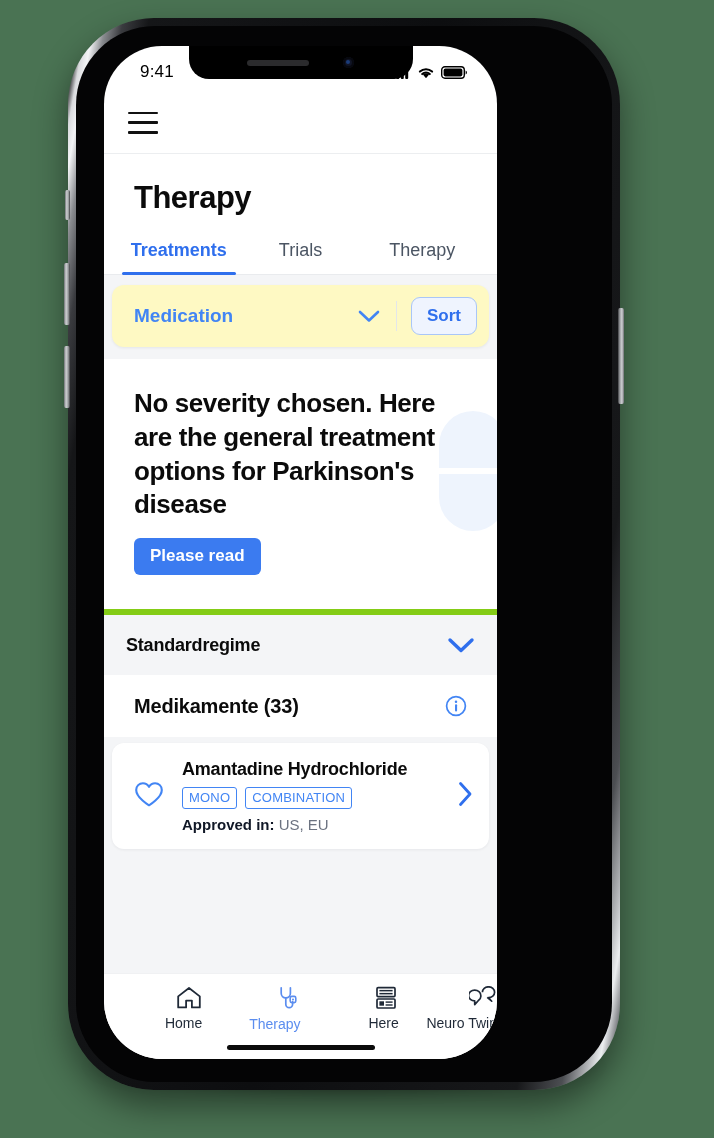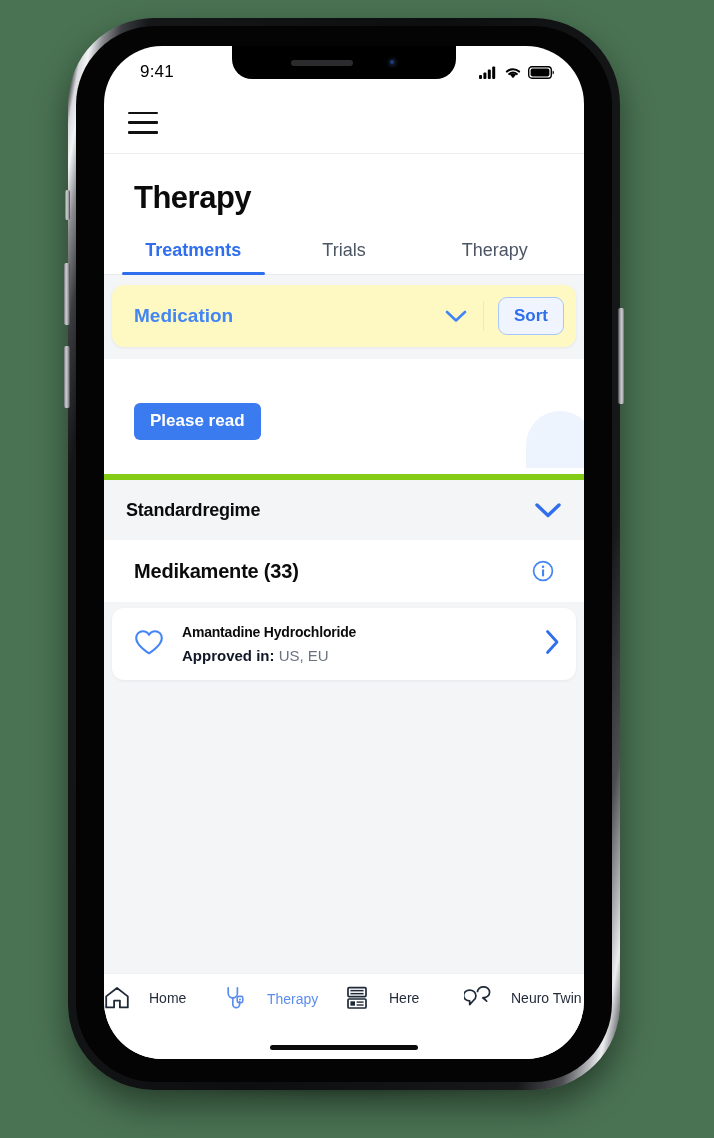--- a/index.html
+++ b/index.html
@@ -67,21 +67,21 @@
   .btn-left-2 { left: -4px; top: 245px;  width: 6px; height: 62px; }
   .btn-left-3 { left: -4px; top: 328px;  width: 6px; height: 62px; }
   .btn-right-1{ right: -4px; top: 290px; width: 6px; height: 96px;
       background: linear-gradient(270deg,#6e7074 0%, #cfd1d4 35%, #9a9c9f 70%, #3c3d40 100%); }
 
   
   #screen {
     position: absolute;
     left: 36px;
     top: 28px;
-    width: 480px;
+    width: 393px;
     height: 1013px;
     border-radius: 58px;
     background: #ffffff;
     overflow: hidden;
     display: flex;
     flex-direction: column;
   }
 
   
   .notch {
@@ -350,21 +350,21 @@
     display: flex;
     align-items: center;
     padding: 16px 16px 16px 18px;
     gap: 14px;
     box-shadow: 0 1px 3px rgba(16,24,40,0.06);
     cursor: pointer;
   }
   .med-fav { flex: 0 0 auto; padding: 4px; cursor: pointer; }
   .med-body { flex: 1 1 auto; min-width: 0; }
   .med-name {
-    font-size: 14px;
+    font-size: 18px;
     font-weight: 700;
     color: #0b0b0b;
     letter-spacing: -0.2px;
     margin-bottom: 7px;
   }
   .med-badges { display: flex; gap: 8px; margin-bottom: 7px; }
   .badge {
     border: 1.4px solid #4285f4;
     color: #4285f4;
     font-size: 13px;
@@ -390,23 +390,23 @@
     display: flex;
     align-items: flex-start;
     padding-top: 12px;
     border-top: 1px solid #f0f1f3;
     position: relative;
     z-index: 20;
   }
   .nav-item {
     flex: 1;
     display: flex;
-    flex-direction: row;
-    align-items: center;
-    gap: 19px;
+    flex-direction: column;
+    align-items: flex-end;
+    gap: 5px;
     cursor: pointer;
   }
   .nav-label {
     font-size: 14px;
     color: #1f2937;
   }
   .nav-item.active .nav-label { color: #5b8def; }
 
   .home-indicator {
     position: absolute;
@@ -489,20 +489,21 @@
         <div class="filter-divider"></div>
         <button class="sort-btn">Sort</button>
       </div>
     </div>
 
     <div class="hero">
       <div class="hero-capsule">
         <div class="cap-half cap-top"></div>
         <div class="cap-half cap-bot"></div>
       </div>
+      <div class="hero-title">No severity chosen. Here are the general treatment options for Parkinson's disease</div>
       <button class="hero-cta">Please read</button>
     </div>
 
     <div class="section-row">
       <span class="section-title">Standardregime</span>
       <svg width="28" height="17" viewBox="0 0 28 17">
         <path d="M3 3 L14 13.5 L25 3" stroke="#2f6fed" stroke-width="3.4" fill="none" stroke-linecap="round" stroke-linejoin="round"></path>
       </svg>
     </div>
 
@@ -517,20 +518,24 @@
 
     <div class="medlist">
       <div class="med-card">
         <div class="med-fav">
           <svg width="30" height="27" viewBox="0 0 30 27">
             <path d="M15 24.3 C15 24.3 2.2 16.6 2.2 8.9 C2.2 5.1 5.2 2.2 8.9 2.2 C11.4 2.2 13.7 3.6 15 5.8 C16.3 3.6 18.6 2.2 21.1 2.2 C24.8 2.2 27.8 5.1 27.8 8.9 C27.8 16.6 15 24.3 15 24.3 Z" fill="none" stroke="#4285f4" stroke-width="2.1" stroke-linejoin="round"></path>
           </svg>
         </div>
         <div class="med-body">
           <div class="med-name">Amantadine Hydrochloride</div>
+          <div class="med-badges">
+            <span class="badge">MONO</span>
+            <span class="badge">COMBINATION</span>
+          </div>
           <div class="med-approved">
             <b>Approved in:</b>
             <span>US, EU</span>
           </div>
         </div>
         <div class="med-chev">
           <svg width="15" height="26" viewBox="0 0 15 26">
             <path d="M2.5 2.5 L12 13 L2.5 23.5" stroke="#2f6fed" stroke-width="2.8" fill="none" stroke-linecap="round" stroke-linejoin="round"></path>
           </svg>
         </div>

